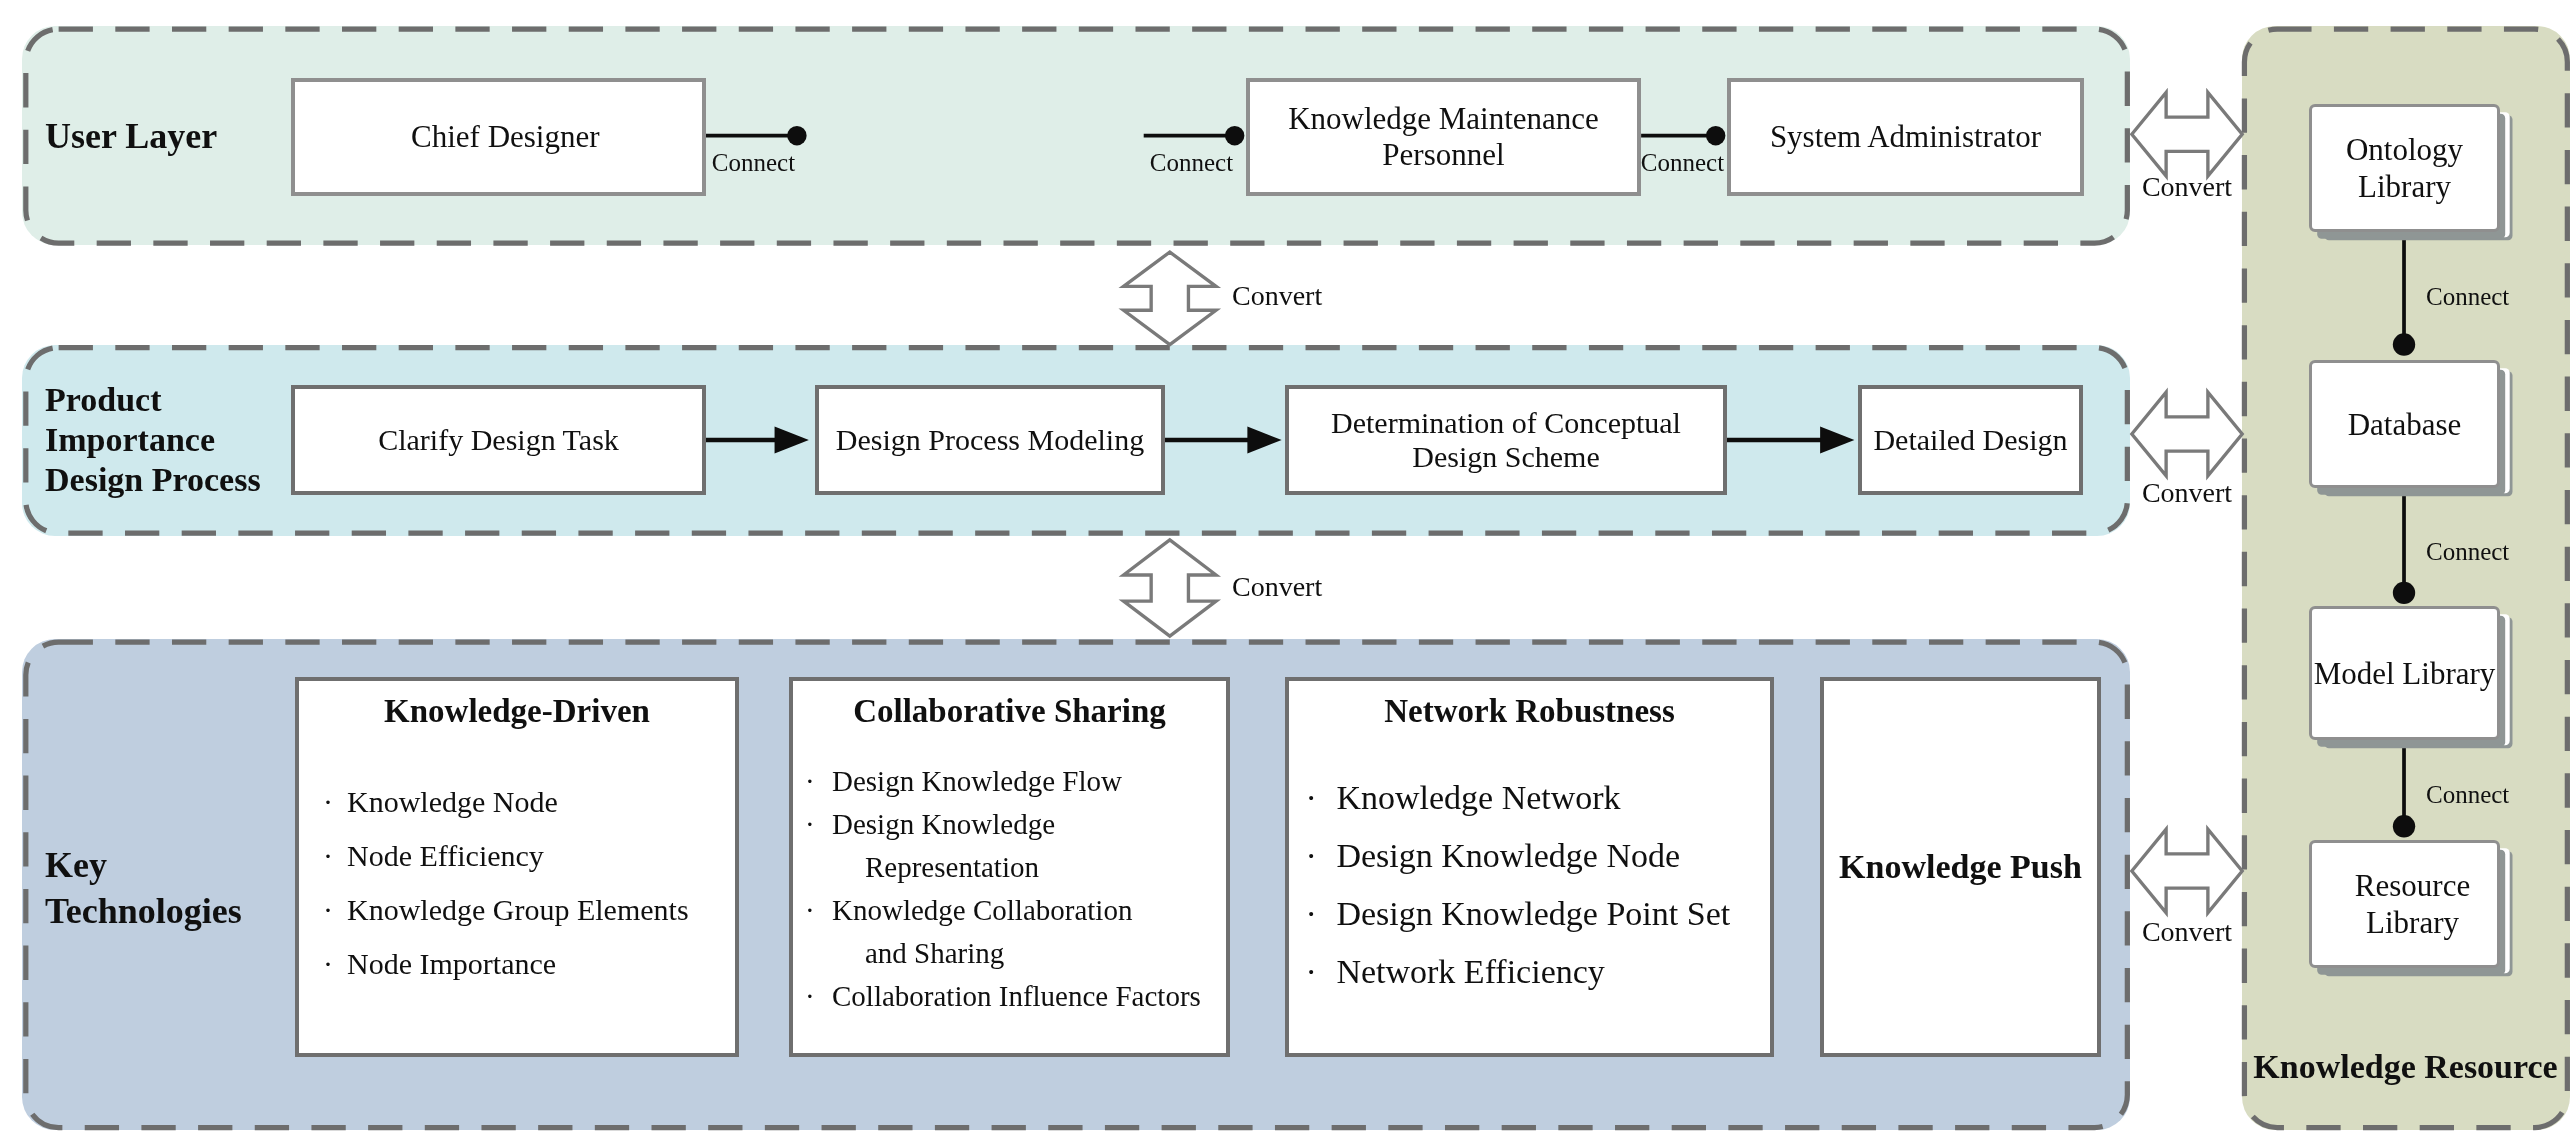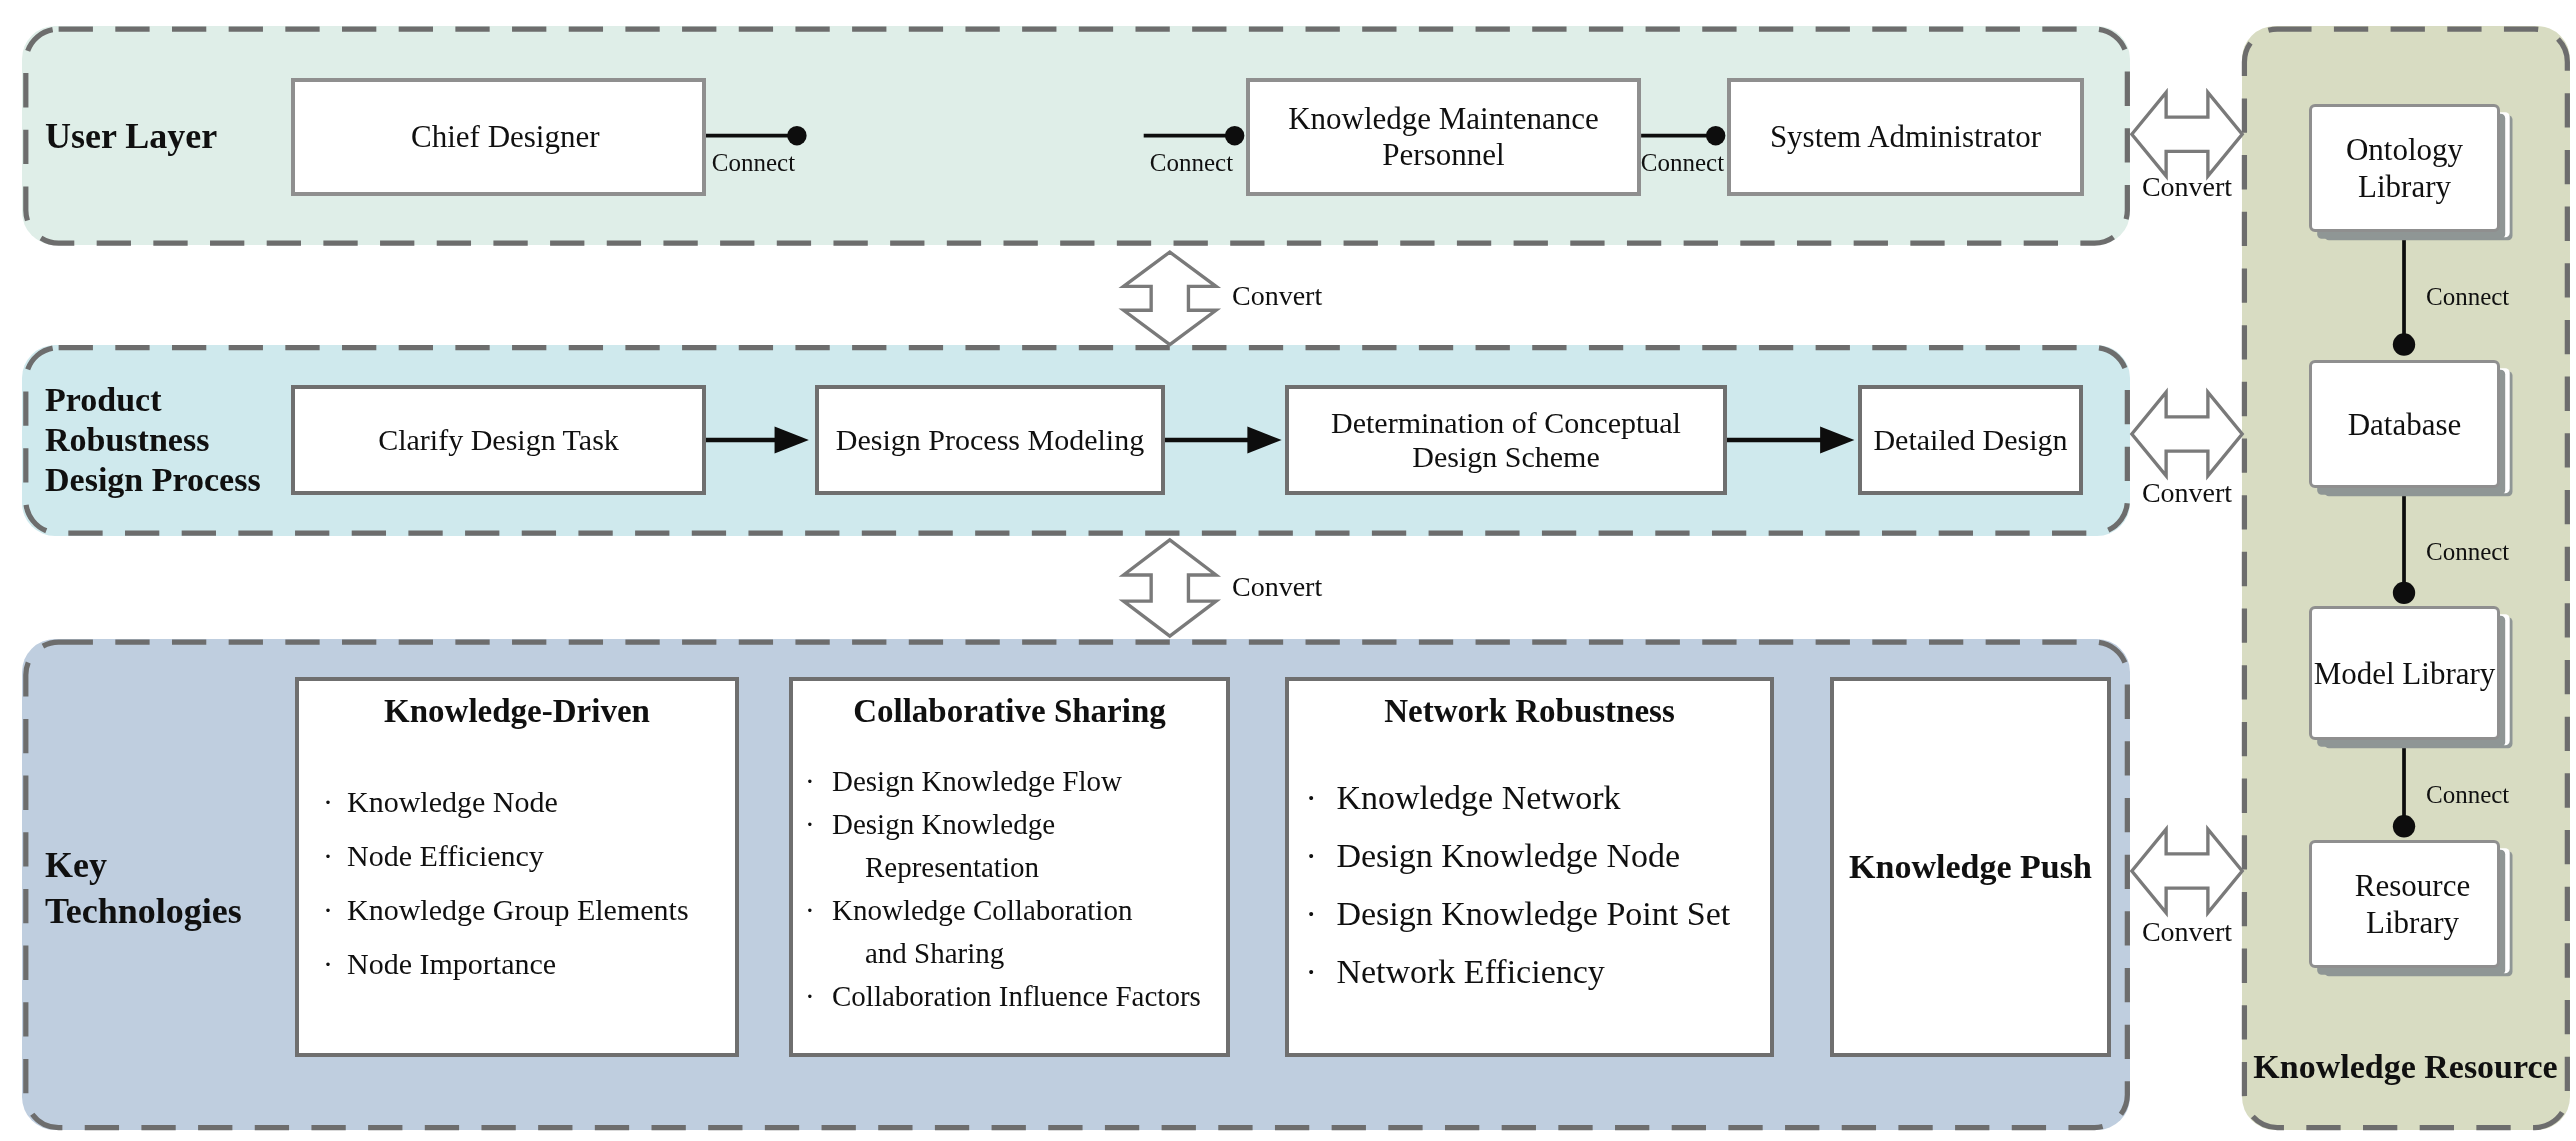--- a/index.html
+++ b/index.html
@@ -36,21 +36,21 @@
   .bi{display:flex;align-items:flex-start;font-size:30px;}
   .dot{flex:0 0 auto;}
   .small-label{position:absolute;z-index:3;font-size:25px;line-height:30px;}
   .convert-label{position:absolute;z-index:3;font-size:28px;line-height:33px;}
   .center{text-align:center;}
   .rbox{position:absolute;z-index:3;background:#ffffff;border:3.7px solid var(--box_border);border-radius:6px;
         display:flex;align-items:center;justify-content:center;text-align:center;
         font-size:31px;line-height:37px;box-sizing:border-box;
         box-shadow:6.7px 8.2px 0 -1.5px var(--stack),11.2px 6.7px 0 -1.5px #ffffff,14px 9.7px 0 -1.5px var(--stack);}
   .push-box{display:flex;align-items:center;justify-content:center;text-align:center;
-            font-weight:bold;font-size:34px;margin-left:10px;}
+            font-weight:bold;font-size:34px;}
   .res-caption{position:absolute;z-index:3;font-weight:bold;font-size:34px;text-align:center;}
 </style>
 </head>
 <body>
 
 <div class="canvas">
 
   <div class="panel user abs" style="left:22.4px;top:26px;width:2108px;height:219px;"></div>
   <div class="panel process abs" style="left:22.4px;top:345px;width:2108px;height:191px;"></div>
   <div class="panel keytech abs" style="left:22.4px;top:639px;width:2108px;height:491px;"></div>
@@ -108,21 +108,21 @@
 
   <div class="convert-label" style="left:1232px;top:279px;width:179px;">Convert</div>
   <div class="convert-label" style="left:1232px;top:570px;width:179px;">Convert</div>
 
   <div class="convert-label center" style="left:2105px;top:170px;width:164px;">Convert</div>
   <div class="convert-label center" style="left:2105px;top:476px;width:164px;">Convert</div>
   <div class="convert-label center" style="left:2105px;top:915px;width:164px;">Convert</div>
 
   <div class="layer-title proc-title" style="left:45px;top:380px;">
     <div>Product</div>
-    <div>Robustness</div>
+    <div>Importance</div>
     <div>Design Process</div>
   </div>
   <div class="wbox pbox" style="left:291px;top:385px;width:415px;height:110px;">
       <span>Clarify Design Task</span>
     </div>
   <div class="wbox pbox" style="left:815px;top:385px;width:350px;height:110px;">
       <span>Design Process Modeling</span>
     </div>
   <div class="wbox pbox" style="left:1285px;top:385px;width:442px;height:110px;">
       <span>Determination of Conceptual Design Scheme</span>

